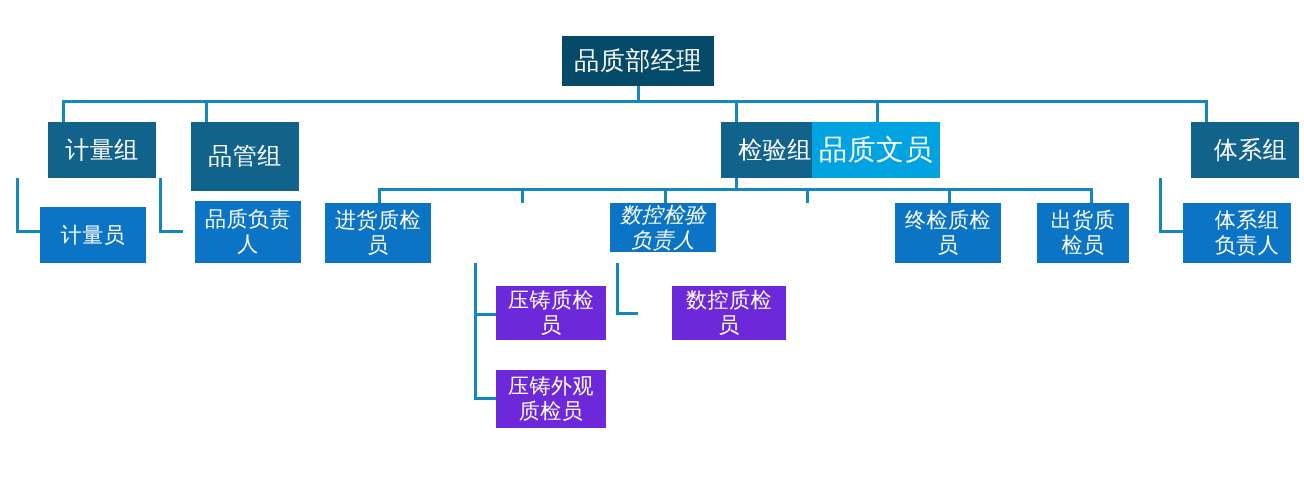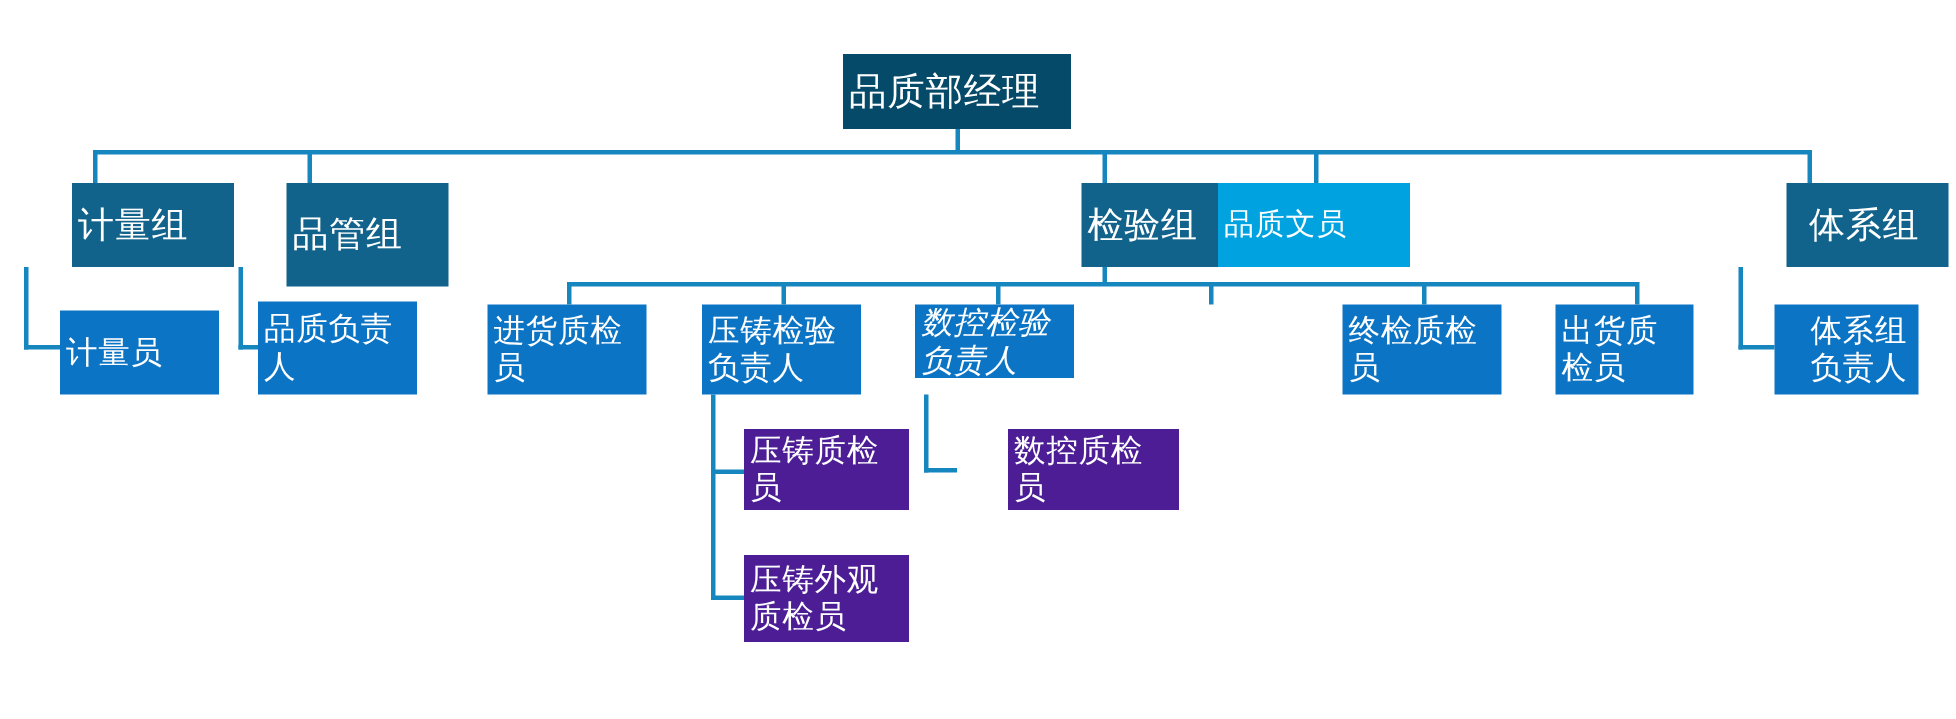--- a/index.html
+++ b/index.html
@@ -15,21 +15,21 @@
     width: 1304px;
     height: 479px;
     background: #ffffff;
     overflow: hidden;
   }
   .node {
     position: absolute;
     display: flex;
     align-items: center;
     justify-content: center;
-    text-align: left;
+    text-align: center;
     color: #ffffff;
     line-height: 1.18;
     box-sizing: border-box;
     padding: 2px 4px;
     letter-spacing: 0.5px;
     z-index: 3;
   }
   .node-label {
     display: block;
     width: 100%;
@@ -42,24 +42,24 @@
     background: #12638C;
     font-size: 24px;
     margin-left: 40px;
   }
   .lvl-staff {
     background: #0C74C4;
     font-size: 21px;
   }
   .lvl-light {
     background: #00A3E0;
-    font-size: 20px;
+    font-size: 28px;
   }
   .lvl-light-sm {
-    background: #4c1d95;
+    background: #6d28d9;
     font-size: 21px;
   }
   .conn {
     position: absolute;
     background: #1686BF;
     z-index: 1;
   }
   .conn-h { height: 3px; }
   .conn-v { width: 3px; }
 </style>
@@ -123,46 +123,43 @@
   </div>
 
   <div class="node lvl-dept" style="left:1151px; top:122px; width:108px; height:56px;padding-left:15px;">
     <span class="node-label">体系组</span>
   </div>
 
   <div class="node lvl-staff" style="left:40px; top:207px; width:106px; height:56px;">
     <span class="node-label">计量员</span>
   </div>
 
-  <div class="node lvl-staff" style="left:172px; top:201px; width:106px; height:62px;">
+  <div class="node lvl-staff" style="left:195px; top:201px; width:106px; height:62px;">
     <span class="node-label">品质负责人</span>
   </div>
 
   <div class="node lvl-staff" style="left:325px; top:203px; width:106px; height:60px;">
     <span class="node-label">进货质检员</span>
   </div>
 
-  <div class="node lvl-staff" style="left:468px; top:203px; width:106px; height:60px;">
-    <span class="node-label">压铸检验负责人</span>
-  </div>
 
   <div class="node lvl-staff" style="left:610px; top:203px; width:106px; height:49px;font-style:italic;">
     <span class="node-label">数控检验负责人</span>
   </div>
 
 
   <div class="node lvl-staff" style="left:895px; top:203px; width:106px; height:60px;">
     <span class="node-label">终检质检员</span>
   </div>
 
   <div class="node lvl-staff" style="left:1037px; top:203px; width:92px; height:60px;">
     <span class="node-label">出货质检员</span>
   </div>
 
-  <div class="node lvl-staff" style="left:1183px; top:203px; width:96px; height:60px;padding-left:24px;">
+  <div class="node lvl-staff" style="left:1183px; top:203px; width:108px; height:60px;padding-left:24px;">
     <span class="node-label">体系组负责人</span>
   </div>
 
   <div class="node lvl-light-sm" style="left:496px; top:286px; width:110px; height:54px;">
     <span class="node-label">压铸质检员</span>
   </div>
 
   <div class="node lvl-light-sm" style="left:672px; top:286px; width:114px; height:54px;">
     <span class="node-label">数控质检员</span>
   </div>

